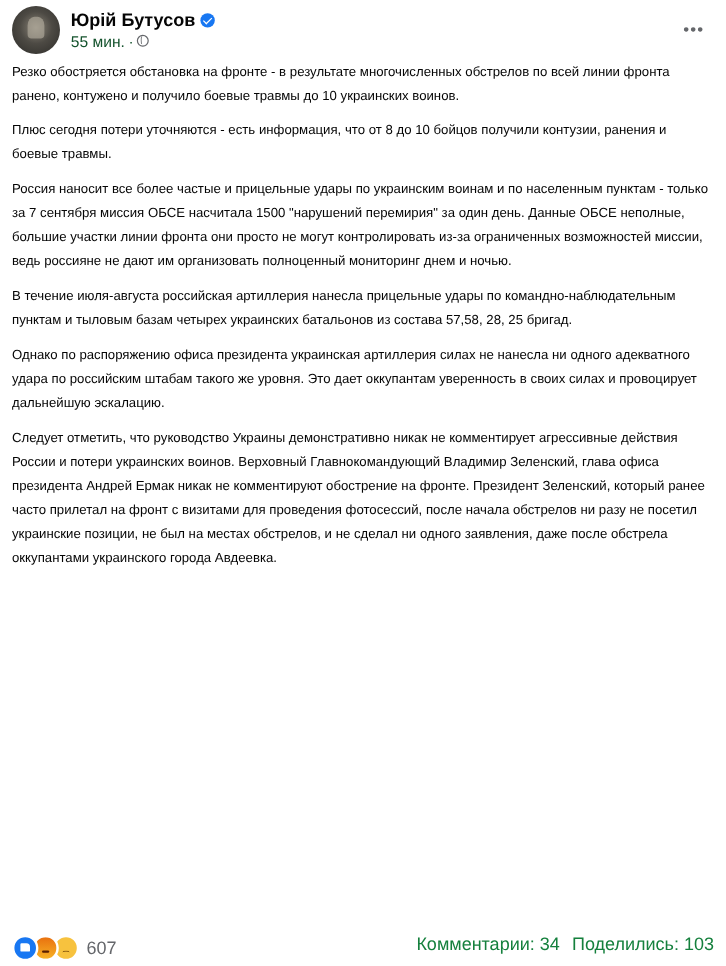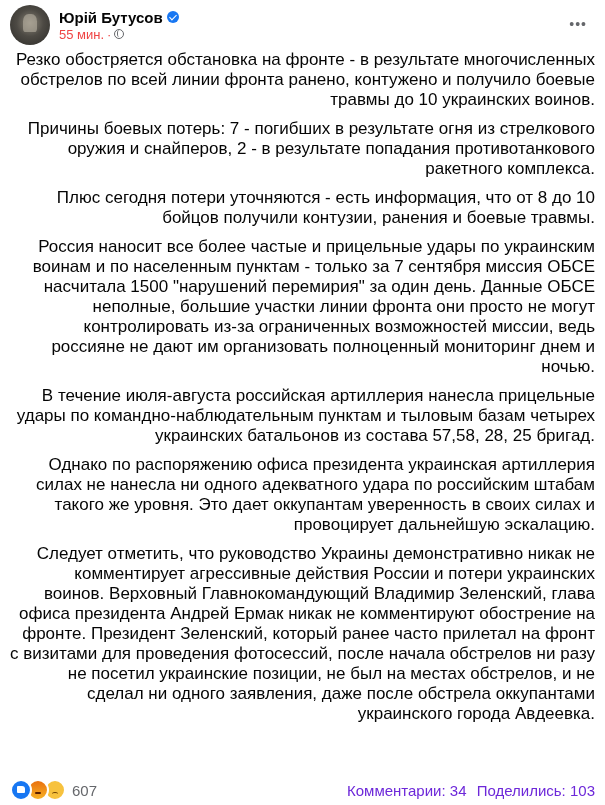--- a/index.html
+++ b/index.html
@@ -6,38 +6,38 @@
   body { width: 605px; height: 805px; overflow: hidden; font-family: "Liberation Sans", sans-serif; color: #050505; }
   .post { position: relative; width: 605px; height: 805px; box-sizing: border-box; padding: 0 10px 0 10px; border-radius: 26px; }
   .header { display: flex; align-items: center; height: 46px; padding-top: 2px; }
   .avatar { width: 40px; height: 40px; border-radius: 50%; background: radial-gradient(circle at 50% 45%, #8a8478 0%, #4d4a44 45%, #2b2a27 100%); flex: 0 0 40px; margin-left: 0; position: relative; overflow: hidden; }
   .avatar::after { content: ""; position: absolute; left: 13px; top: 9px; width: 14px; height: 18px; border-radius: 40% 40% 20% 20%; background: #b9b2a4; opacity: 0.6; }
   .meta { margin-left: 9px; display: flex; flex-direction: column; }
   .name-row { display: flex; align-items: center; }
   .name { font-size: 15px; font-weight: bold; color: #050505; }
   .verified { display: inline-block; width: 12px; height: 12px; border-radius: 50%; background: #1877f2; margin-left: 4px; position: relative; }
   .verified::after { content: ""; position: absolute; left: 4px; top: 2px; width: 3px; height: 6px; border: solid #fff; border-width: 0 1.6px 1.6px 0; transform: rotate(45deg); }
-  .time-row { display: flex; align-items: center; font-size: 13px; color: #ef4444; margin-top: 1px; }
+  .time-row { display: flex; align-items: center; font-size: 13px; color: #14532d; margin-top: 1px; }
   .dot { margin: 0 3px; }
   .globe { display: inline-block; width: 10px; height: 10px; border-radius: 50%; border: 1.4px solid #65676b; box-sizing: border-box; position: relative; }
   .globe::after { content: ""; position: absolute; left: 2px; top: 0; width: 3px; height: 7px; border-left: 1.2px solid #65676b; border-radius: 50%; }
   .more { position: absolute; right: 18px; top: 16px; font-size: 14px; color: #65676b; letter-spacing: 1px; cursor: pointer; }
   .body { margin-top: 2px; }
-  .body p { margin: 0 0 9px 0; font-size: 17px; line-height: 20px; color: #050505; text-align: right; }
-  .footer { position: absolute; left: 10px; right: 10px; bottom: 4px; height: 22px; display: flex; align-items: center; justify-content: space-between; }
+  .body p { margin: 0 0 9px 0; font-size: 11px; line-height: 20px; color: #050505; }
+  .footer { position: absolute; left: 10px; right: 10px; bottom: 4px; height: 22px; display: flex; align-items: flex-start; justify-content: space-between; }
   .reactions { display: flex; align-items: center; }
   .react { width: 18px; height: 18px; border-radius: 50%; border: 2px solid #fff; box-sizing: content-box; margin-right: -5px; position: relative; }
   .react.like { background: #1877f2; z-index: 3; }
   .react.like::after { content: ""; position: absolute; left: 5px; top: 5px; width: 8px; height: 7px; background: #fff; border-radius: 1px 3px 1px 1px; }
   .react.angry { background: linear-gradient(#e9710f, #f7b125); z-index: 2; }
   .react.angry::after { content: ""; position: absolute; left: 6px; top: 11px; width: 6px; height: 2px; background: #5a1f00; border-radius: 1px; }
   .react.sad { background: #f7c23e; z-index: 1; }
   .react.sad::after { content: ""; position: absolute; left: 6px; top: 11px; width: 6px; height: 3px; border-top: 1.5px solid #6b3e00; border-radius: 50% 50% 0 0; }
   .react-count { margin-left: 11px; font-size: 15px; color: #65676b; }
-  .stats { font-size: 15px; color: #6d28d9; }
+  .stats { font-size: 15px; color: #15803d; }
   .stats span { cursor: pointer; }
   .stats .gap { margin-left: 6px; }
 </style>
 </head>
 <body>
 
 <div class="post">
   <div class="header">
     <div class="avatar"></div>
     <div class="meta">
@@ -49,21 +49,20 @@
         <span>55 мин.</span>
         <span class="dot">·</span>
         <span class="globe"></span>
       </div>
     </div>
     <div class="more">•••</div>
   </div>
 
   <div class="body">
     <p>Резко обостряется обстановка на фронте - в результате многочисленных обстрелов по всей линии фронта ранено, контужено  и получило боевые травмы до 10 украинских воинов.</p>
-    <p>Причины боевых потерь: 7 - погибших  в результате огня из стрелкового оружия и снайперов, 2 - в результате попадания противотанкового ракетного комплекса.</p>
     <p>Плюс сегодня потери уточняются - есть информация, что от 8 до 10 бойцов получили контузии, ранения и боевые травмы.</p>
     <p>Россия наносит все более частые и прицельные удары по украинским воинам и по населенным пунктам - только за 7 сентября миссия ОБСЕ насчитала 1500 "нарушений перемирия" за один день. Данные ОБСЕ неполные, большие участки линии фронта они просто не могут контролировать из-за ограниченных возможностей миссии, ведь россияне не дают им организовать полноценный мониторинг днем и ночью.</p>
     <p>В течение июля-августа российская артиллерия нанесла прицельные удары по командно-наблюдательным пунктам и тыловым базам четырех украинских батальонов из состава 57,58, 28, 25 бригад.</p>
     <p>Однако по распоряжению офиса президента  украинская артиллерия силах не нанесла ни одного адекватного удара по российским штабам такого же уровня. Это дает оккупантам уверенность в своих силах и провоцирует дальнейшую эскалацию.</p>
     <p>Следует отметить, что руководство Украины демонстративно никак не комментирует агрессивные действия России и потери украинских воинов. Верховный Главнокомандующий Владимир Зеленский, глава офиса президента Андрей Ермак никак не комментируют обострение на фронте. Президент Зеленский, который ранее часто прилетал на фронт с визитами для проведения фотосессий, после начала обстрелов ни разу не посетил украинские позиции, не был на местах обстрелов, и не сделал ни одного заявления, даже после обстрела оккупантами украинского города Авдеевка.</p>
 
   </div>
 
   <div class="footer">
     <div class="reactions">

